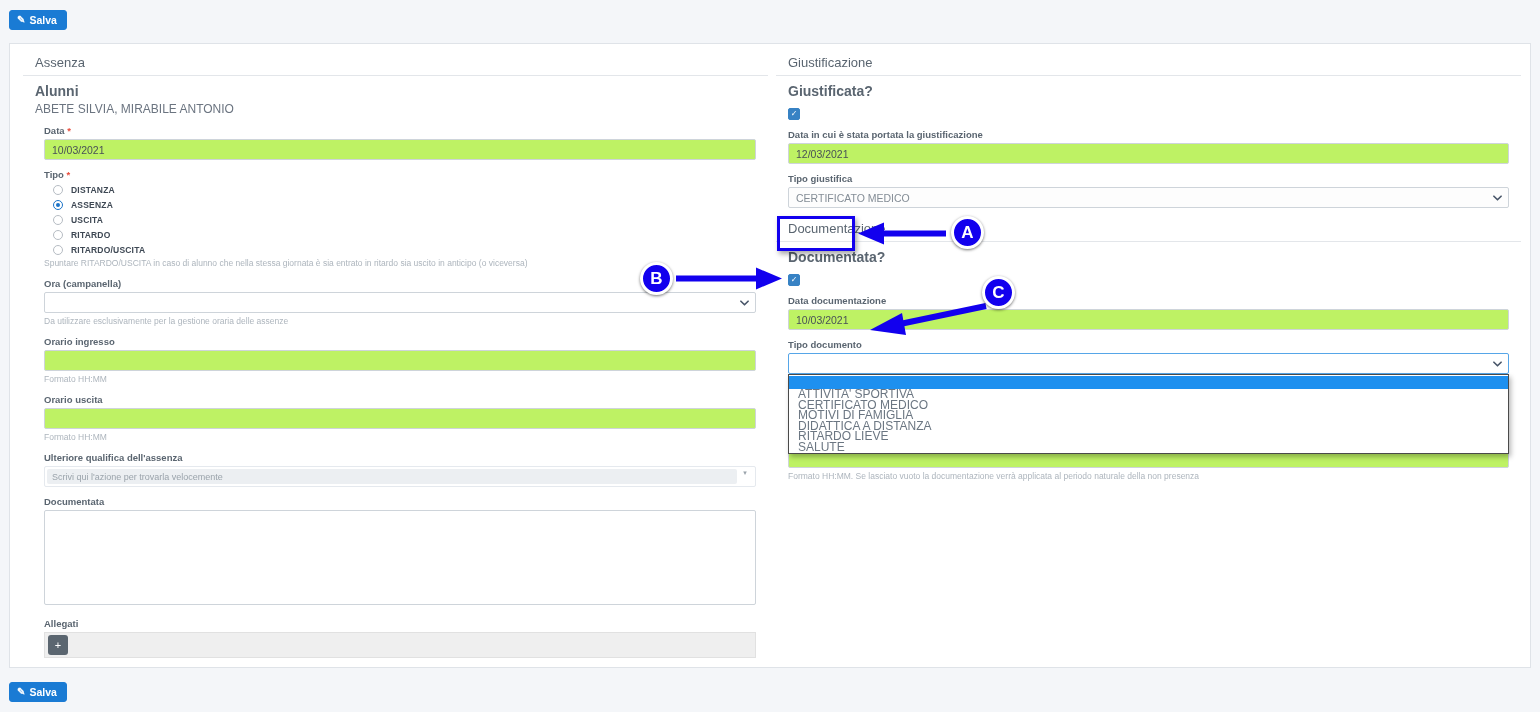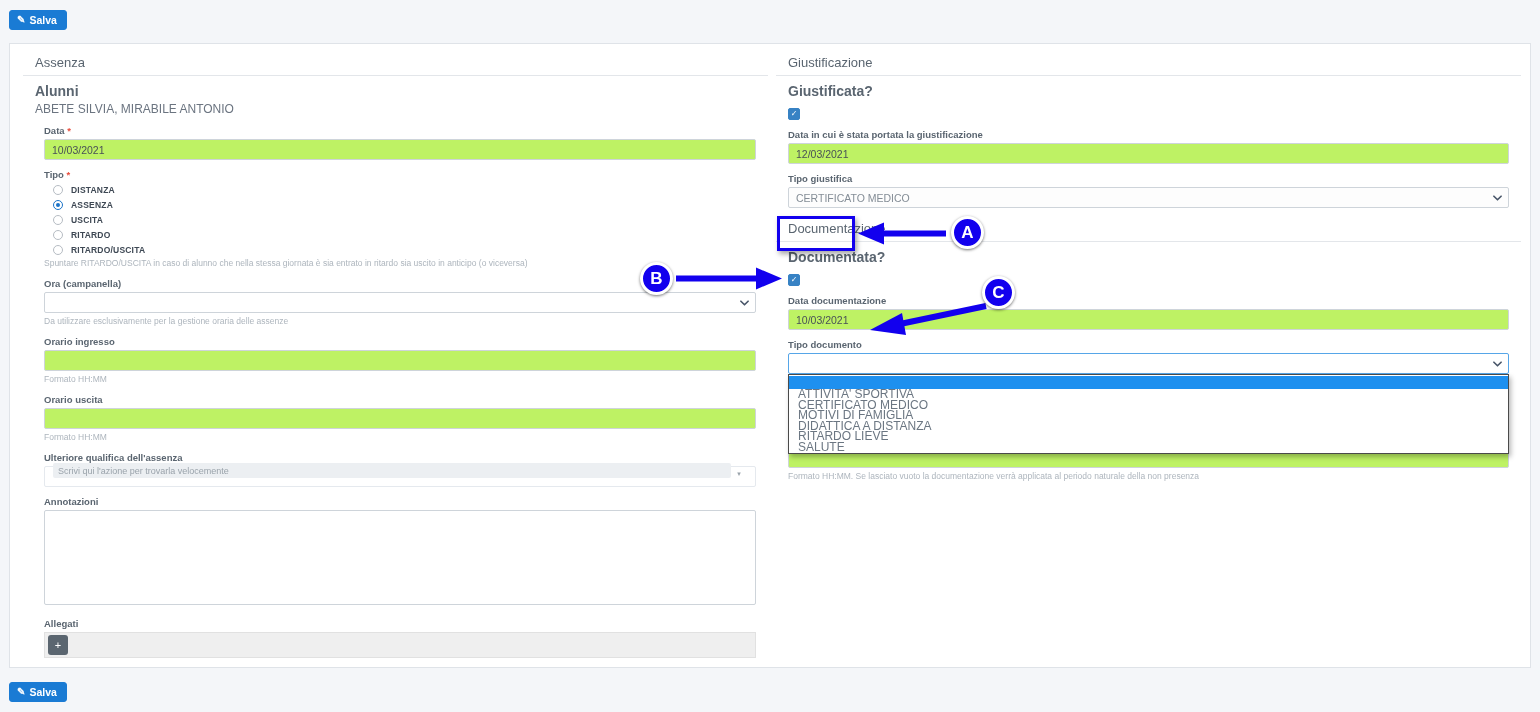--- a/index.html
+++ b/index.html
@@ -84,22 +84,22 @@
     border: 1px solid #ced4da; border-radius: 2px;
     background: #fff; resize: none;
     font-family: "Liberation Sans", sans-serif; font-size: 10.5px;
     padding: 4px 6px; outline: none;
   }
 
   
   .auto-wrap {
     width: 100%; height: 21px;
     border: 1px solid #e5e9ee; border-radius: 2px;
-    background: #fff; display: flex; align-items: flex-end;
-    padding: 8px;
+    background: #fff; display: flex; align-items: flex-start;
+    padding: 2px;
   }
   .auto-inner {
     flex: 1; height: 15px; background: #eceff2;
     border-radius: 2px; font-size: 9px; color: #9aa3ab;
     display: flex; align-items: center; padding-left: 5px;
   }
   .auto-caret { width: 16px; text-align: center; font-size: 7px; color: #9aa3ab; }
 
   
   .attach-box {
@@ -239,21 +239,21 @@
           <label class="lbl">Orario uscita</label>
           <input class="inp" type="text" value="" style="">
           <div class="hint">Formato HH:MM</div>
 
           <label class="lbl">Ulteriore qualifica dell'assenza</label>
           <div class="auto-wrap">
             <div class="auto-inner">Scrivi qui l'azione per trovarla velocemente</div>
             <div class="auto-caret">▾</div>
           </div>
 
-          <label class="lbl">Annotazioni</label>
+          <label class="lbl">Documentata</label>
           <textarea class="txtarea" style=""></textarea>
 
           <label class="lbl">Allegati</label>
           <div class="attach-box">
             <div class="attach-add">+</div>
           </div>
         </div>
       </div>
     </div>
 

